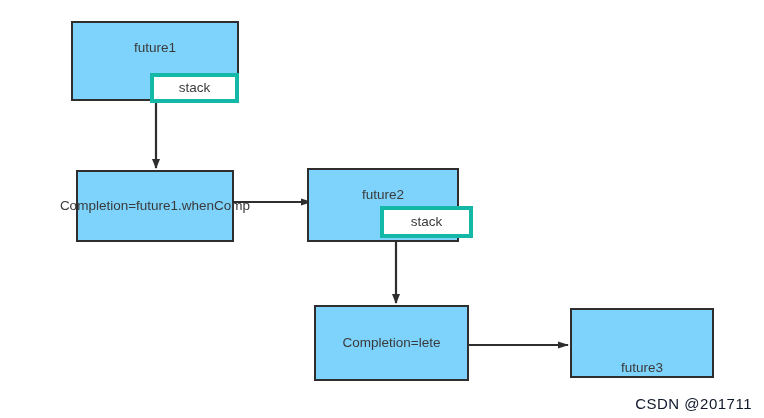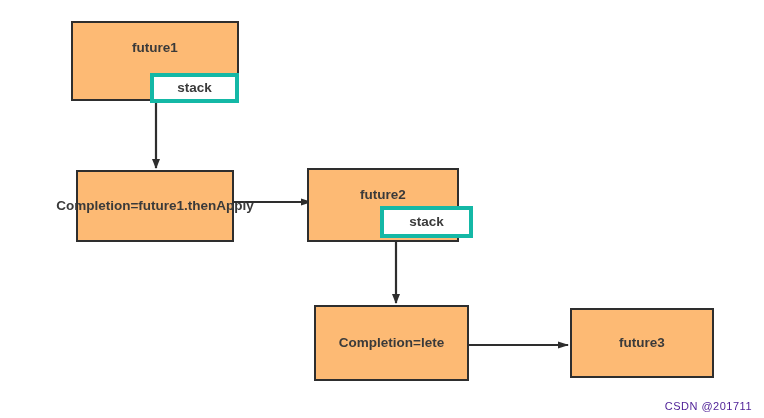--- a/index.html
+++ b/index.html
@@ -22,26 +22,25 @@
     top: 0;
     width: 764px;
     height: 418px;
   }
 
   
   .node {
     position: absolute;
     box-sizing: border-box;
     border: 2px solid #2e2e2e;
-    background: #fdba74;
+    background: #7dd3fc;
     color: #3a3a3a;
     font-size: 13.5px;
     line-height: 1.28;
     text-align: center;
-    font-weight: bold;
   }
 
   
   .future-box {
     display: block;
   }
   .future-label {
     position: absolute;
     left: 0;
     right: 0;
@@ -87,29 +86,29 @@
   #node-future1      { left: 71px;  top: 21px;  width: 168px; height: 80px; }
   #stack-future1     { left: 77px;  top: 50px;  width: 89px;  height: 30px; }
 
   #node-completion1  { left: 76px;  top: 170px; width: 158px; height: 72px; }
 
   #node-future2      { left: 307px; top: 168px; width: 152px; height: 74px; }
   #stack-future2     { left: 71px;  top: 36px;  width: 93px;  height: 32px; }
 
   #node-completion2  { left: 314px; top: 305px; width: 155px; height: 76px; }
 
-  #node-future3      { left: 570px; top: 308px; width: 144px; height: 70px; }
+  #node-future3      { left: 570px; top: 308px; width: 144px; height: 70px; align-items: flex-end; }
 
   
   #watermark {
     position: absolute;
     right: 12px;
     bottom: 6px;
-    font-size: 11px;
-    color: #4c1d95;
+    font-size: 15px;
+    color: #0f172a;
     letter-spacing: 0.5px;
     font-family: "Liberation Sans", sans-serif;
     user-select: none;
   }
 
   #connectors {
     position: absolute;
     left: 0;
     top: 0;
     width: 764px;
@@ -143,21 +142,21 @@
 
   <div class="node future-box" id="node-future1">
     <span class="future-label">future1</span>
     <div class="stack-box" id="stack-future1">
       <span>stack</span>
     </div>
   </div>
 
   <div class="node completion-box" id="node-completion1">
     <span class="line">Completion=</span>
-    <span class="line">future1.thenApply</span>
+    <span class="line">future1.whenComp</span>
   </div>
 
   <div class="node future-box" id="node-future2">
     <span class="future-label">future2</span>
     <div class="stack-box" id="stack-future2">
       <span>stack</span>
     </div>
   </div>
 
   <div class="node completion-box" id="node-completion2">

